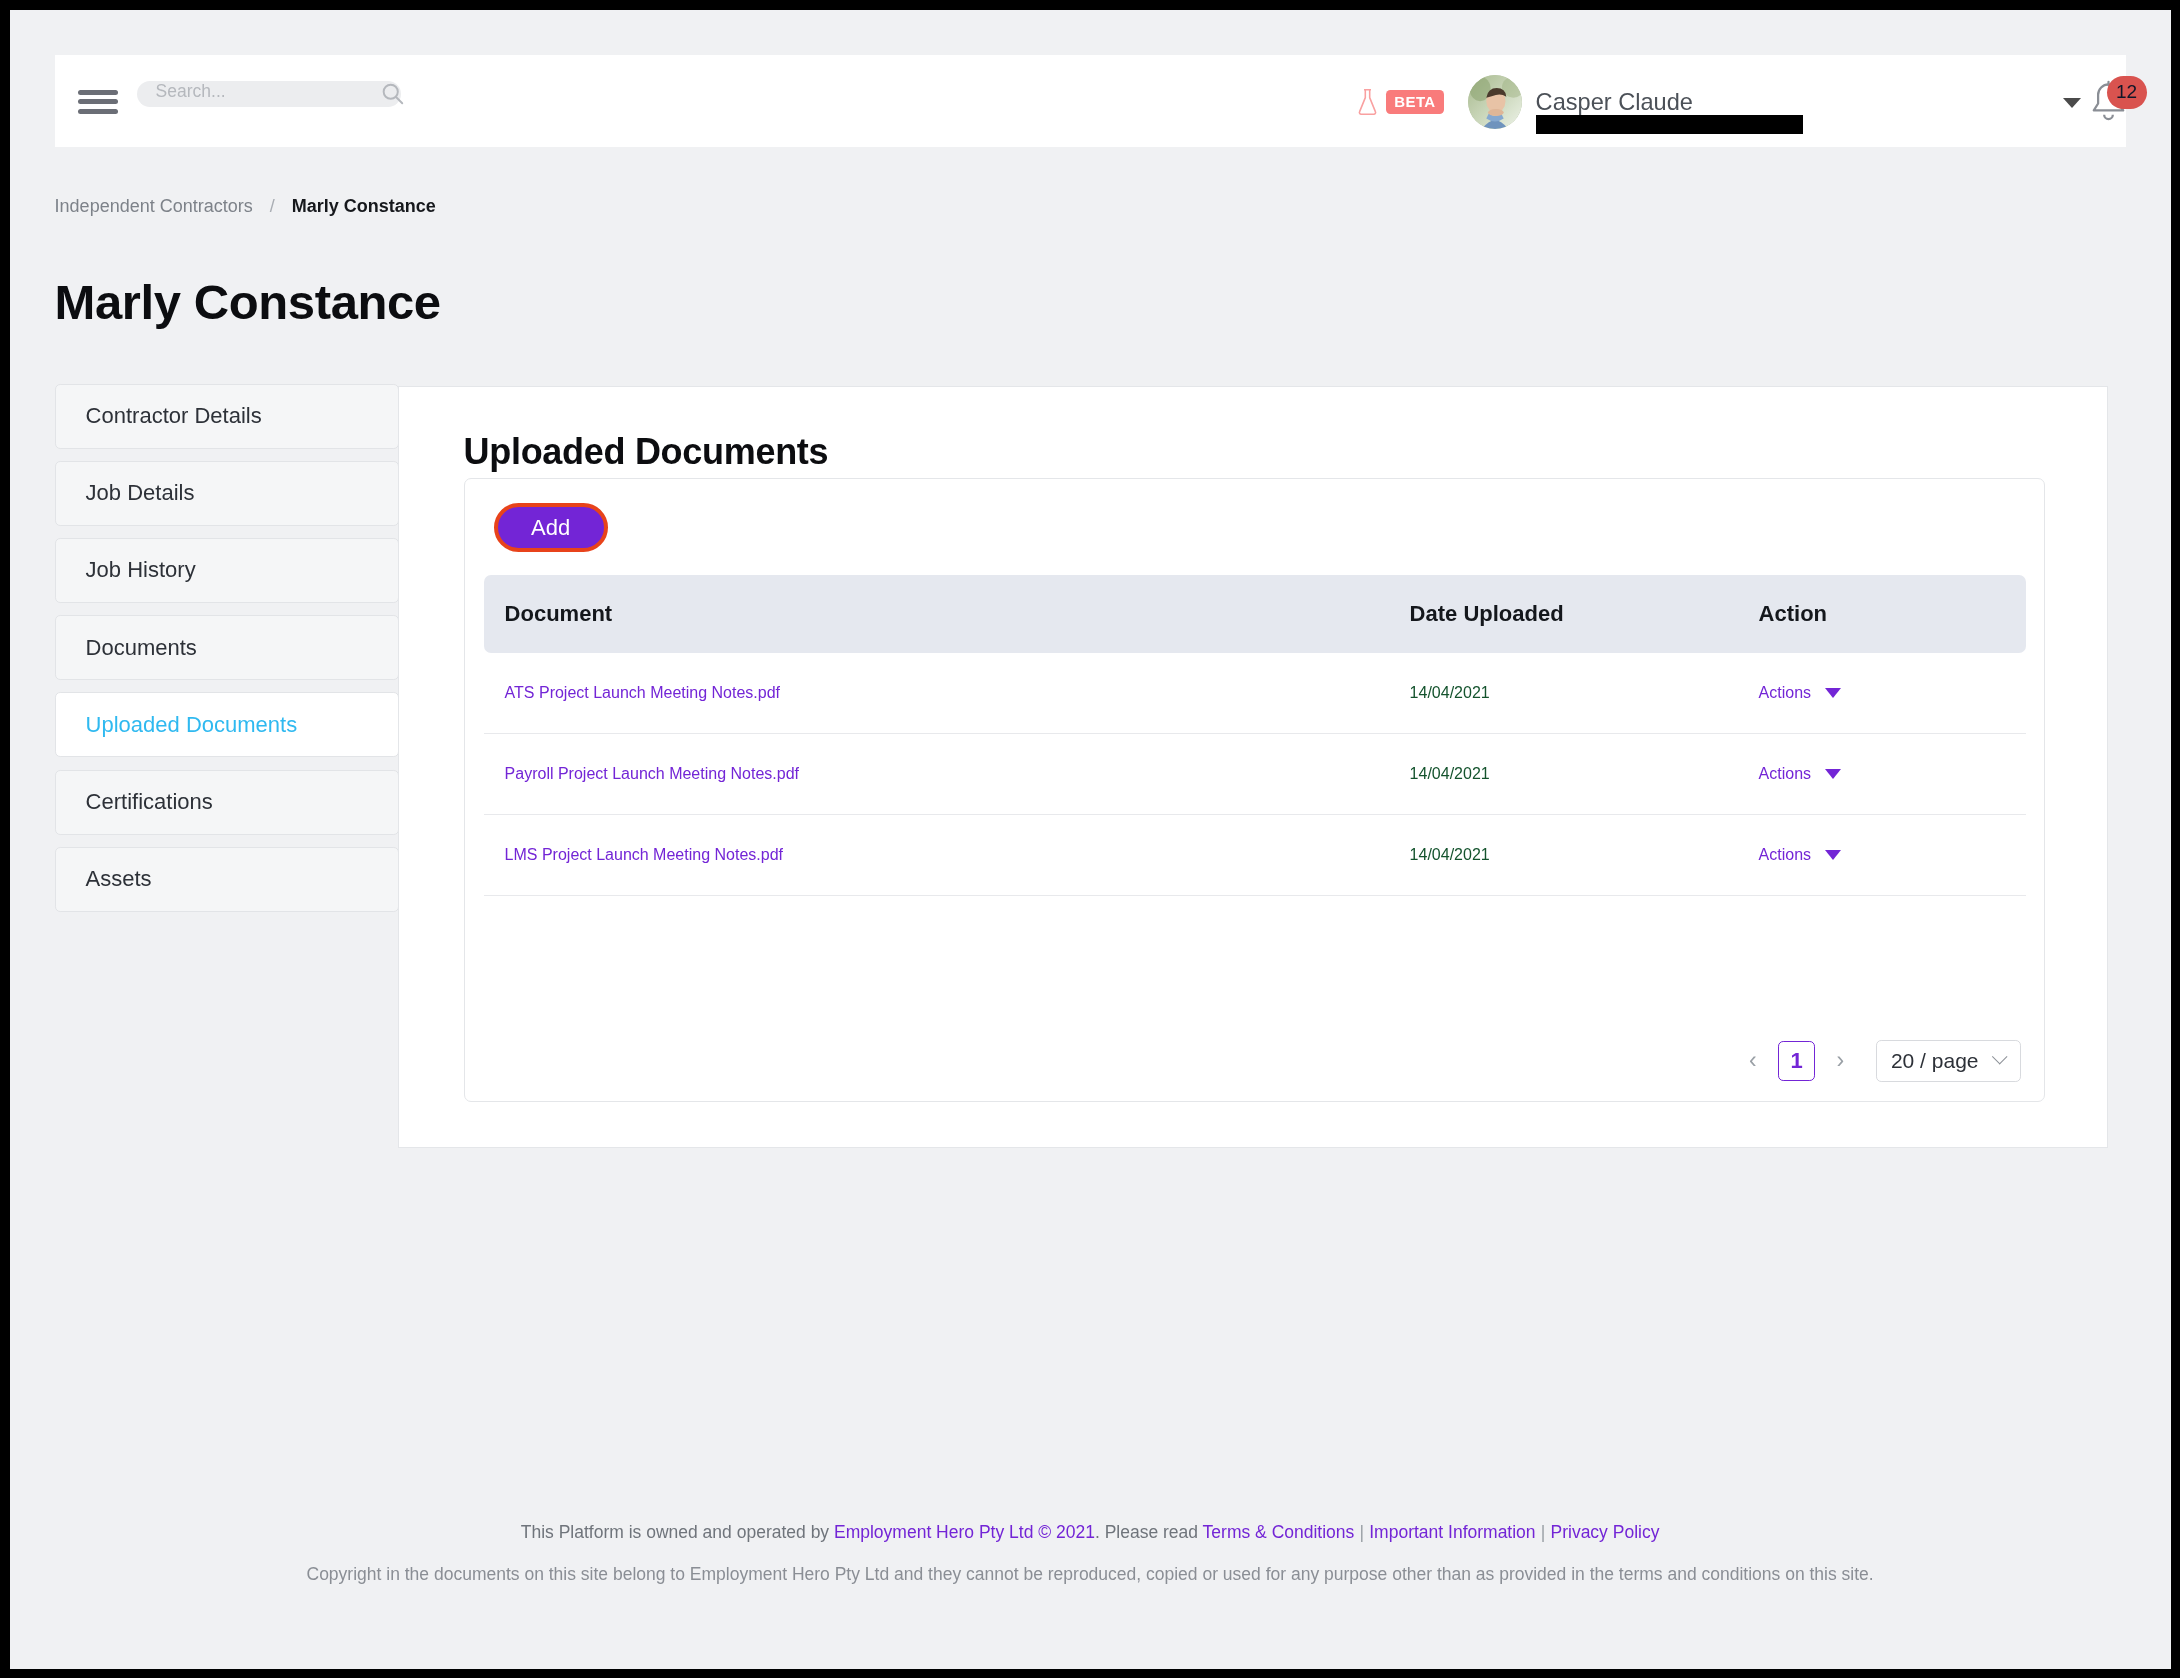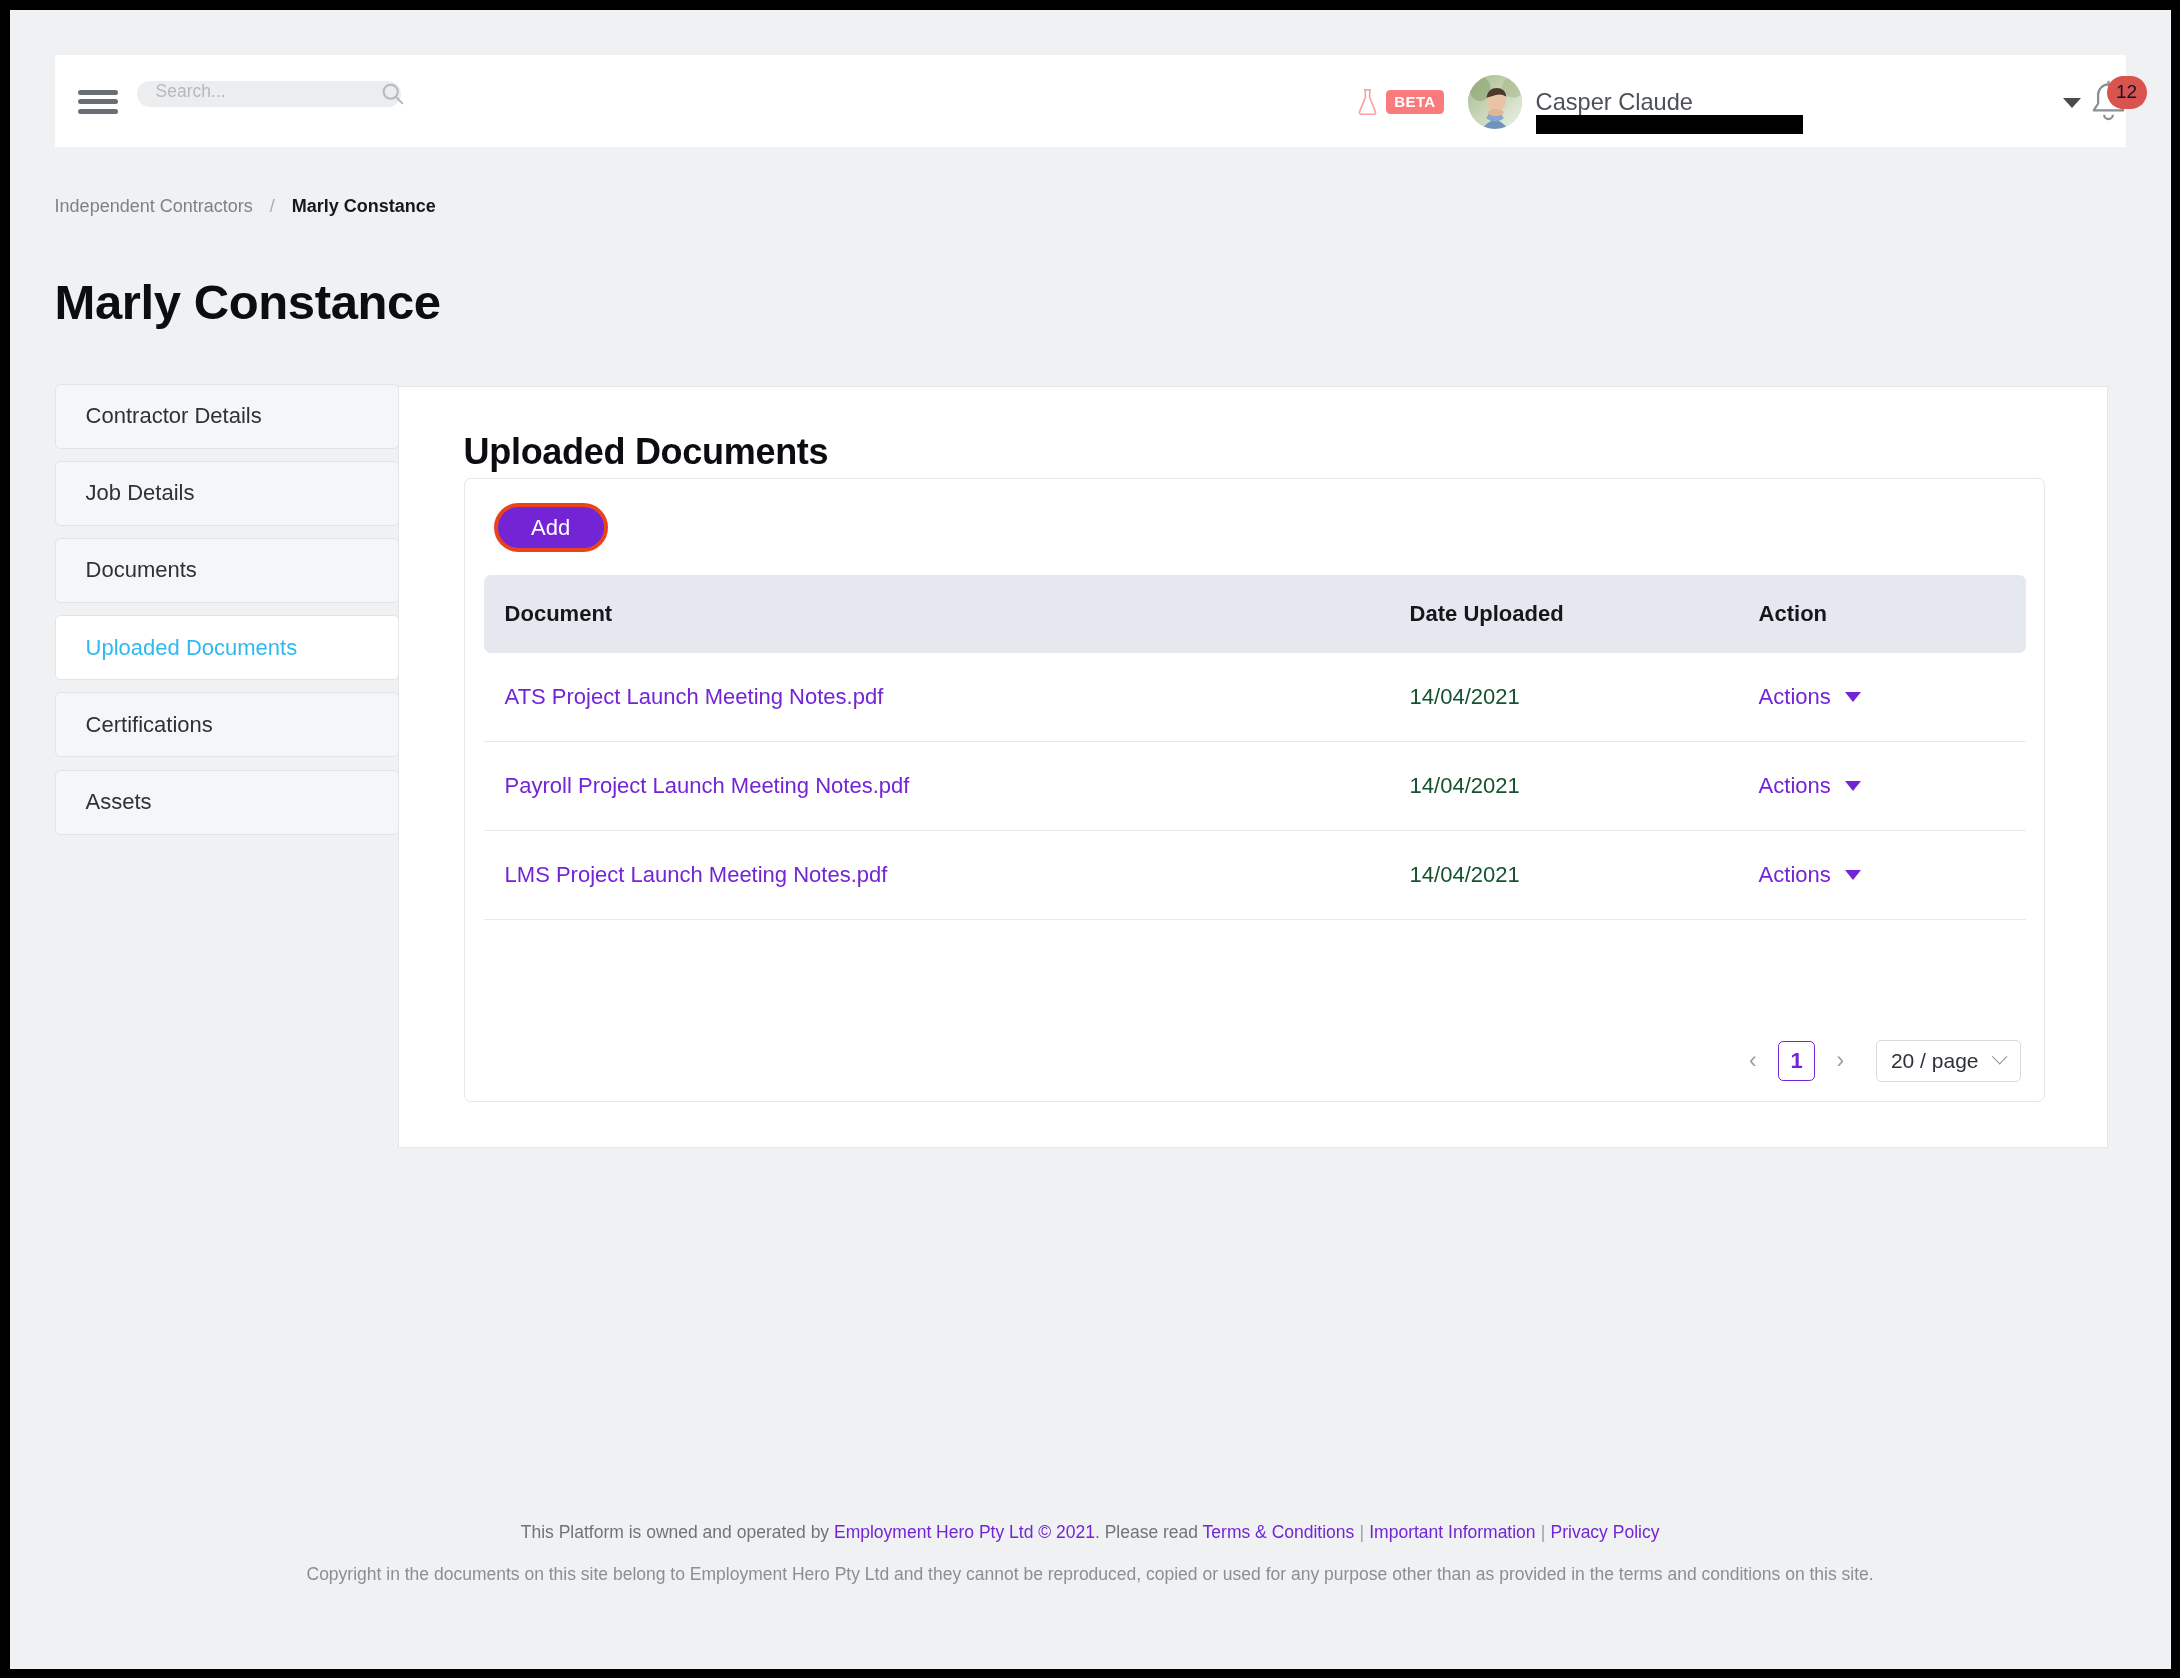--- a/index.html
+++ b/index.html
@@ -207,21 +207,21 @@
   #doc-table thead tr { background: #e5e8ef; }
   #doc-table th {
     text-align: left;
     font-size: 22px; font-weight: bold; color: #14171c;
     padding: 26px 0;
   }
   #doc-table th:first-child { padding-left: 21px; border-radius: 7px 0 0 7px; }
   #doc-table th:last-child  { padding-right: 21px; border-radius: 0 7px 7px 0; }
   #doc-table tbody td {
     padding: 31px 0;
-    font-size: 22px;
+    font-size: 16px;
     border-bottom: 0.9px solid #e8e9ec;
     vertical-align: middle;
   }
   #doc-table tbody tr:last-child td { border-bottom: 0.9px solid #e8e9ec; }
   #doc-table td.c-doc   { padding-left: 21px; color: #7325d6; cursor: pointer; }
   #doc-table td.c-date  { color: #14532d; }
   #doc-table td.c-act   { color: #7325d6; }
   .col-doc  { width: 926px; }
   .col-date { width: 349px; }
   .col-act  { width: 267px; }
@@ -368,20 +368,23 @@
   </div>
 
   <h1 id="page-title">Marly Constance</h1>
 
   <div id="sidebar">
     <div class="side-item">
       <span>Contractor Details</span>
     </div>
     <div class="side-item">
       <span>Job Details</span>
+    </div>
+    <div class="side-item">
+      <span>Job History</span>
     </div>
     <div class="side-item">
       <span>Documents</span>
     </div>
     <div class="side-item active">
       <span>Uploaded Documents</span>
     </div>
     <div class="side-item">
       <span>Certifications</span>
     </div>

